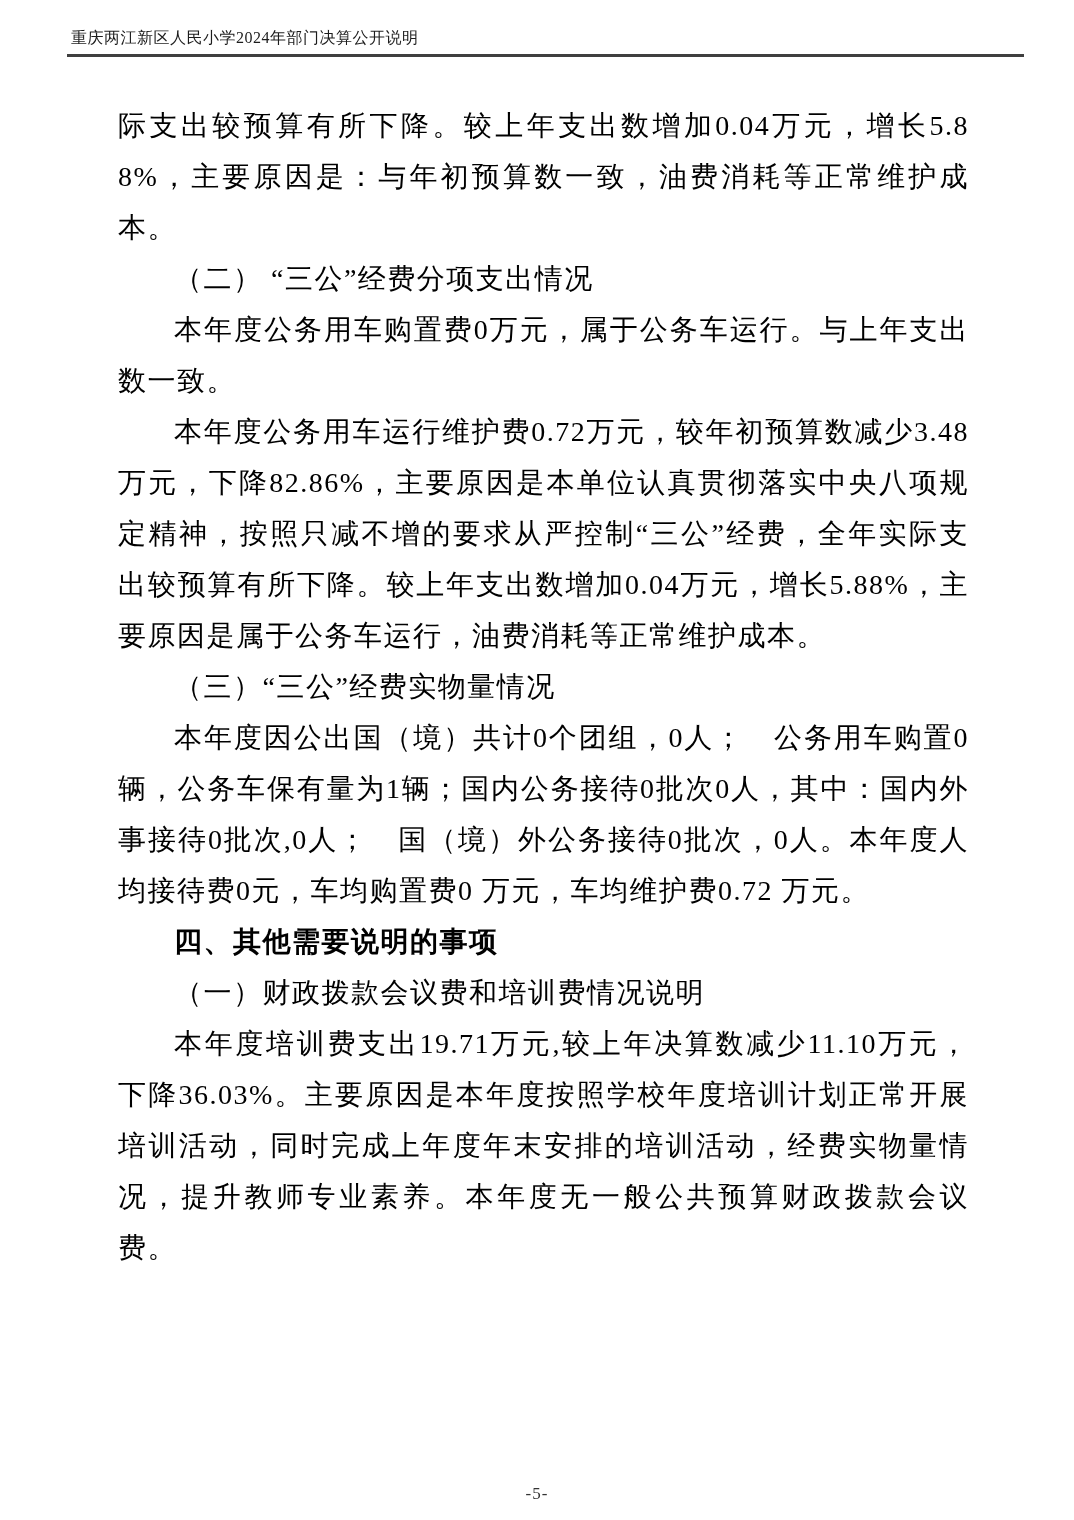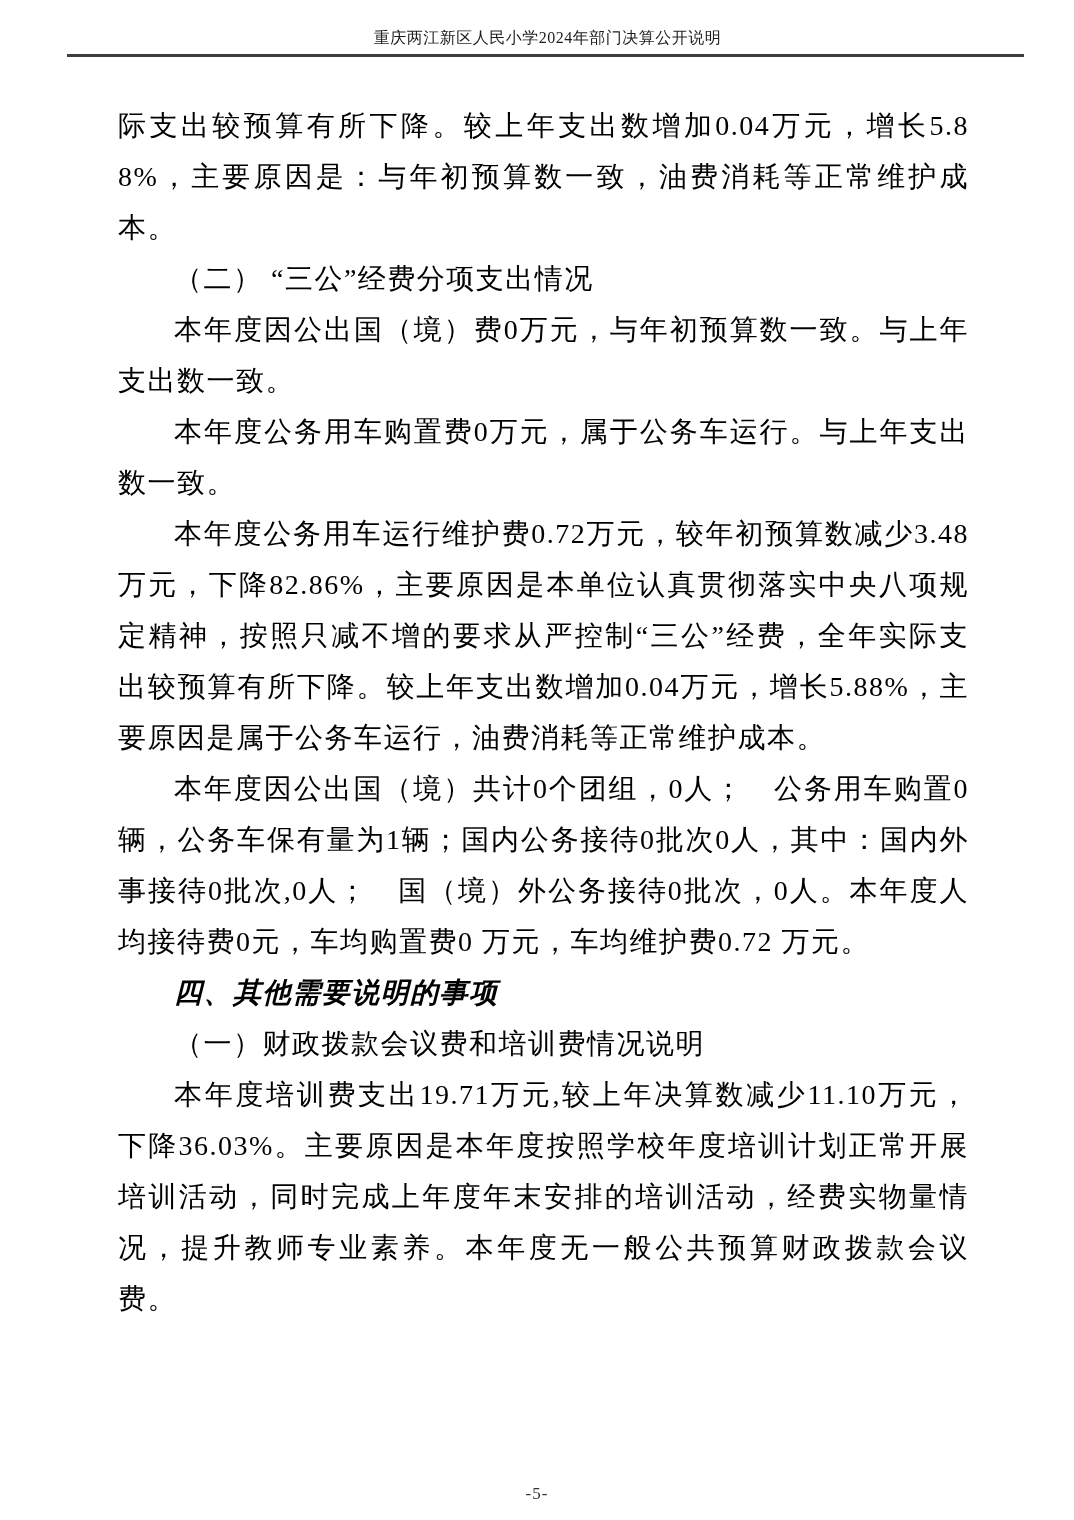--- a/index.html
+++ b/index.html
@@ -14,21 +14,20 @@
     background: #ffffff;
     color: #000000;
     font-family: "Liberation Serif", "DejaVu Serif", serif;
     overflow: hidden;
   }
   .page-header {
     position: absolute;
     left: 67px;
     right: 50px;
     top: 28px;
-    text-align: center;
   }
   .header-title {
     font-size: 16px;
     color: #1c1c1c;
     letter-spacing: 0.5px;
     padding-left: 4px;
   }
   .header-rule {
     margin-top: 5px;
     height: 0;
@@ -48,21 +47,20 @@
     text-align: justify;
     text-indent: 2em;
     word-break: break-all;
   }
   .document-body p.no-indent {
     text-indent: 0;
   }
   .document-body p.bold-heading {
     font-family: "Liberation Sans", "DejaVu Sans", sans-serif;
     font-weight: bold;
-    font-style: italic;
   }
   .page-footer {
     position: absolute;
     left: 0;
     right: 0;
     bottom: 16px;
     text-align: center;
   }
   .page-number {
     font-size: 17px;
@@ -76,23 +74,23 @@
 <div class="page">
 
   <div class="page-header">
     <div class="header-title">重庆两江新区人民小学2024年部门决算公开说明</div>
     <div class="header-rule"></div>
   </div>
 
   <div class="document-body">
     <p class="no-indent">际支出较预算有所下降。较上年支出数增加0.04万元，增长5.88%，主要原因是：与年初预算数一致，油费消耗等正常维护成本。</p>
     <p>（二） “三公”经费分项支出情况</p>
-    <p>本年度因公出国（境）费0万元，与年初预算数一致。与上年支出数一致。</p>
     <p>本年度公务用车购置费0万元，属于公务车运行。与上年支出数一致。</p>
     <p>本年度公务用车运行维护费0.72万元，较年初预算数减少3.48万元，下降82.86%，主要原因是本单位认真贯彻落实中央八项规定精神，按照只减不增的要求从严控制“三公”经费，全年实际支出较预算有所下降。较上年支出数增加0.04万元，增长5.88%，主要原因是属于公务车运行，油费消耗等正常维护成本。</p>
+    <p>（三）“三公”经费实物量情况</p>
     <p>本年度因公出国（境）共计0个团组，0人；　公务用车购置0辆，公务车保有量为1辆；国内公务接待0批次0人，其中：国内外事接待0批次,0人；　国（境）外公务接待0批次，0人。本年度人均接待费0元，车均购置费0 万元，车均维护费0.72 万元。</p>
     <p class="bold-heading">四、其他需要说明的事项</p>
     <p>（一）财政拨款会议费和培训费情况说明</p>
     <p>本年度培训费支出19.71万元,较上年决算数减少11.10万元，下降36.03%。主要原因是本年度按照学校年度培训计划正常开展培训活动，同时完成上年度年末安排的培训活动，经费实物量情况，提升教师专业素养。本年度无一般公共预算财政拨款会议费。</p>
   </div>
 
   <div class="page-footer">
     <span class="page-number">-5-</span>
   </div>
 

